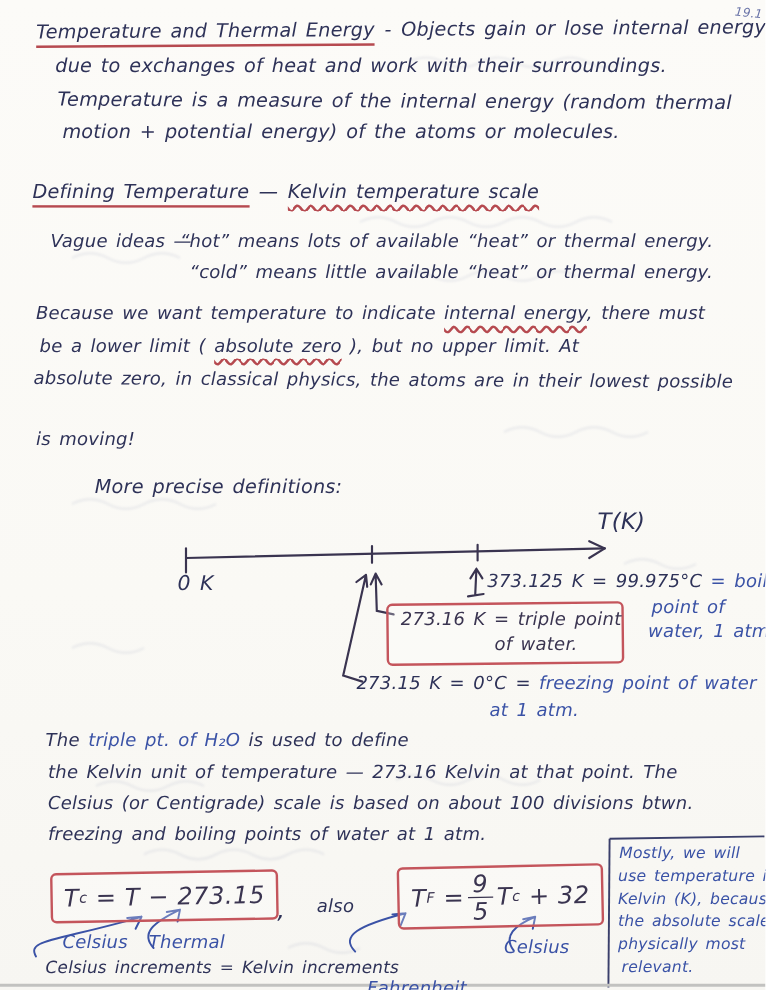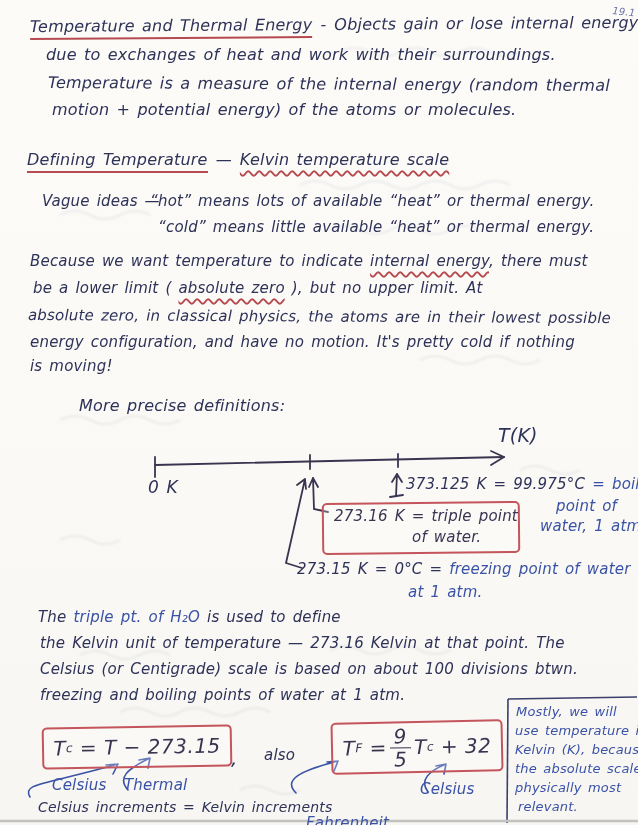--- a/index.html
+++ b/index.html
@@ -128,33 +128,32 @@
   <div class="hw" style="left:30px;top:252px;">
     <span>Because we want temperature to indicate</span>
     <span class="wavy">internal energy</span><span>, there must</span>
   </div>
   <div class="hw" style="left:33px;top:279px;">
     <span>be a lower limit (</span>
     <span class="wavy">absolute zero</span>
     <span>), but no upper limit. At</span>
   </div>
   <div class="hw" style="left:28px;top:306px;transform:rotate(0.3deg);">absolute zero, in classical physics, the atoms are in their lowest possible</div>
-  <div class="hw" style="left:30px;top:333px;">energy configuration, and have no motion. It's pretty cold if nothing</div>
   <div class="hw" style="left:30px;top:357px;">is moving!</div>
 
   <div class="hw big" style="left:38px;top:396px;margin-left:41px;">More precise definitions:</div>
 
   <div class="hw" style="left:498px;top:424px;font-size:19px;">T(K)</div>
   <div class="hw" style="left:148px;top:477px;font-size:17px;">0 K</div>
 
   <div class="hw" style="left:406px;top:475px;">
     <span>373.125 K = 99.975°C</span>
     <span class="blue">= boiling</span>
   </div>
-  <div class="hw blue" style="left:556px;top:497px;text-align:right;">point of</div>
+  <div class="hw blue" style="left:543px;top:497px;text-align:right;">point of</div>
   <div class="hw blue" style="left:540px;top:517px;">water, 1 atm.</div>
 
   <div class="redbox" style="left:322px;top:502px;width:194px;height:48px;transform:rotate(-0.6deg);"></div>
   <div class="hw" style="left:334px;top:507px;color:var(--ink-dark);">273.16 K = triple point</div>
   <div class="hw" style="left:412px;top:528px;color:var(--ink-dark);">of water.</div>
 
   <div class="hw" style="left:297px;top:560px;">
     <span>273.15 K = 0°C =</span>
     <span class="blue">freezing point of water</span>
   </div>

